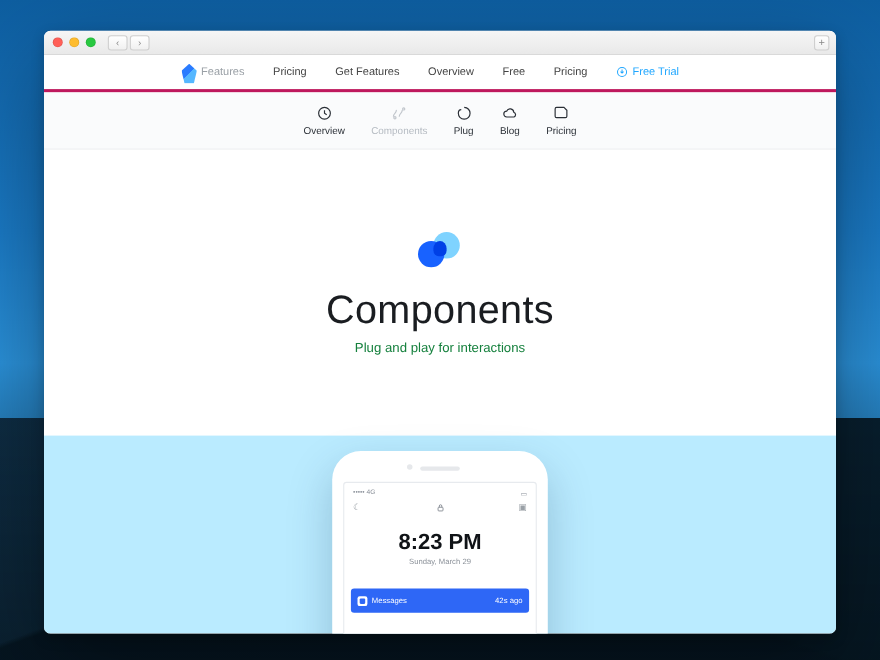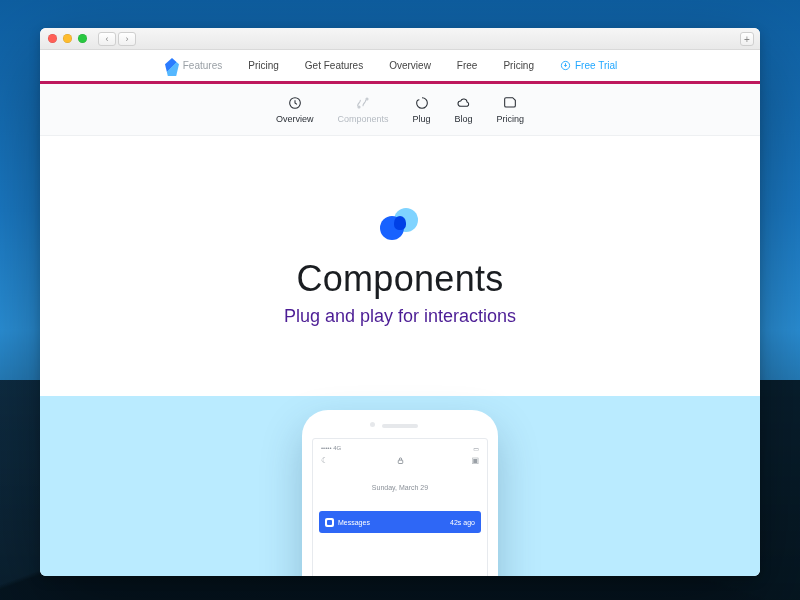--- a/index.html
+++ b/index.html
@@ -69,21 +69,21 @@
   .subitem.muted { color:#b5bbc2; }
   .subitem svg { width:16px; height:16px; }
   .subitem.muted svg { stroke:#c1c6cc; }
 
   .hero { height: 260px; display:flex; flex-direction:column; align-items:center; justify-content:center; }
   .logo { position:relative; width:44px; height:44px; margin-bottom:8px; }
   .logo .c1 { position:absolute; left:2px; top:10px; width:24px; height:24px; border-radius:50%; background:#1862ff; }
   .logo .c2 { position:absolute; left:16px; top:2px; width:24px; height:24px; border-radius:50%; background:#7fd3ff; }
   .logo .c3 { position:absolute; left:16px; top:10px; width:12px; height:14px; background:#0040e6; border-radius:50% 50% 40% 40%; }
   h1 { font-weight:300; font-size:36px; color:#1a1d21; letter-spacing:0.3px; }
-  h2 { font-weight:300; font-size:18px; color:#4c1d95; margin-top:6px; }
+  h2 { font-weight:300; font-size:12px; color:#15803d; margin-top:6px; }
 
   .strip { height: 180px; background:#baebff; display:flex; justify-content:center; }
   .phone {
     width: 196px; height: 300px; margin-top: 14px; background:#fff;
     border-radius: 26px; box-shadow: 0 18px 40px rgba(20,60,90,0.25);
     padding: 10px 10px 0 10px; position:relative;
   }
   .phone::before {
     content:""; position:absolute; top:14px; left:50%; transform:translateX(-50%);
     width:36px; height:4px; border-radius:3px; background:#e6e8eb;
@@ -204,20 +204,21 @@
         </div>
         <div class="lockrow">
           <span class="side">☾</span>
           <svg viewBox="0 0 24 24" fill="none" stroke="#7a8088" stroke-width="2">
               <rect x="6" y="11" width="12" height="9" rx="2"></rect>
               <path d="M9 11V8a3 3 0 016 0v3"></path>
             </svg>
           <span class="side" style="text-align:right">▣</span>
         </div>
         <div class="time">
+          <div class="t">8:23 PM</div>
           <div class="d">Sunday, March 29</div>
         </div>
         <div class="notif">
           <div class="left">
             <div class="ico">
                 <span></span>
               </div>
             <span>Messages</span>
           </div>
           <span>42s ago</span>

